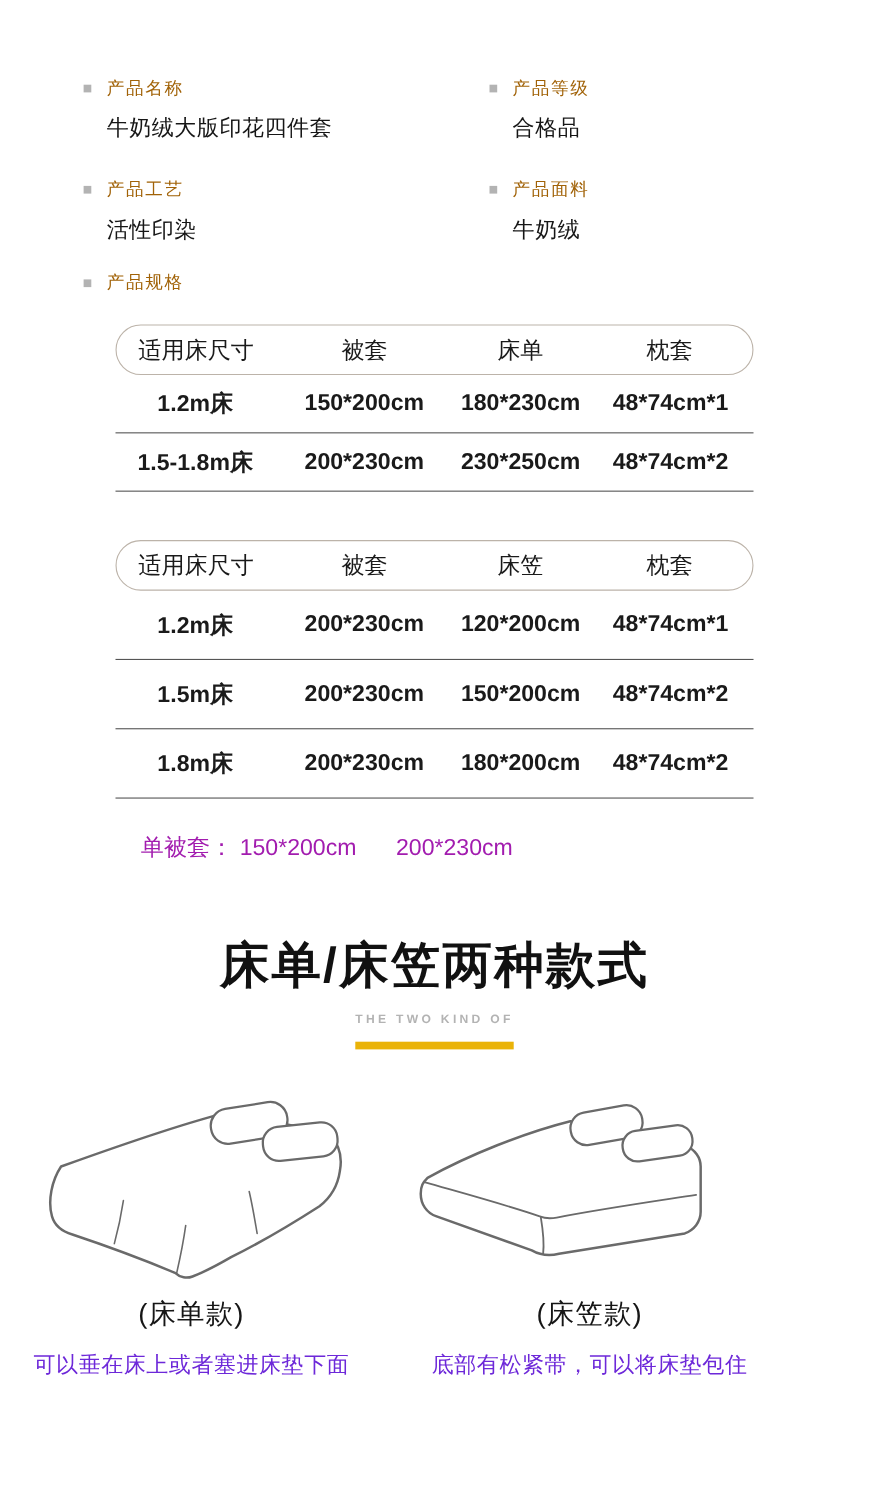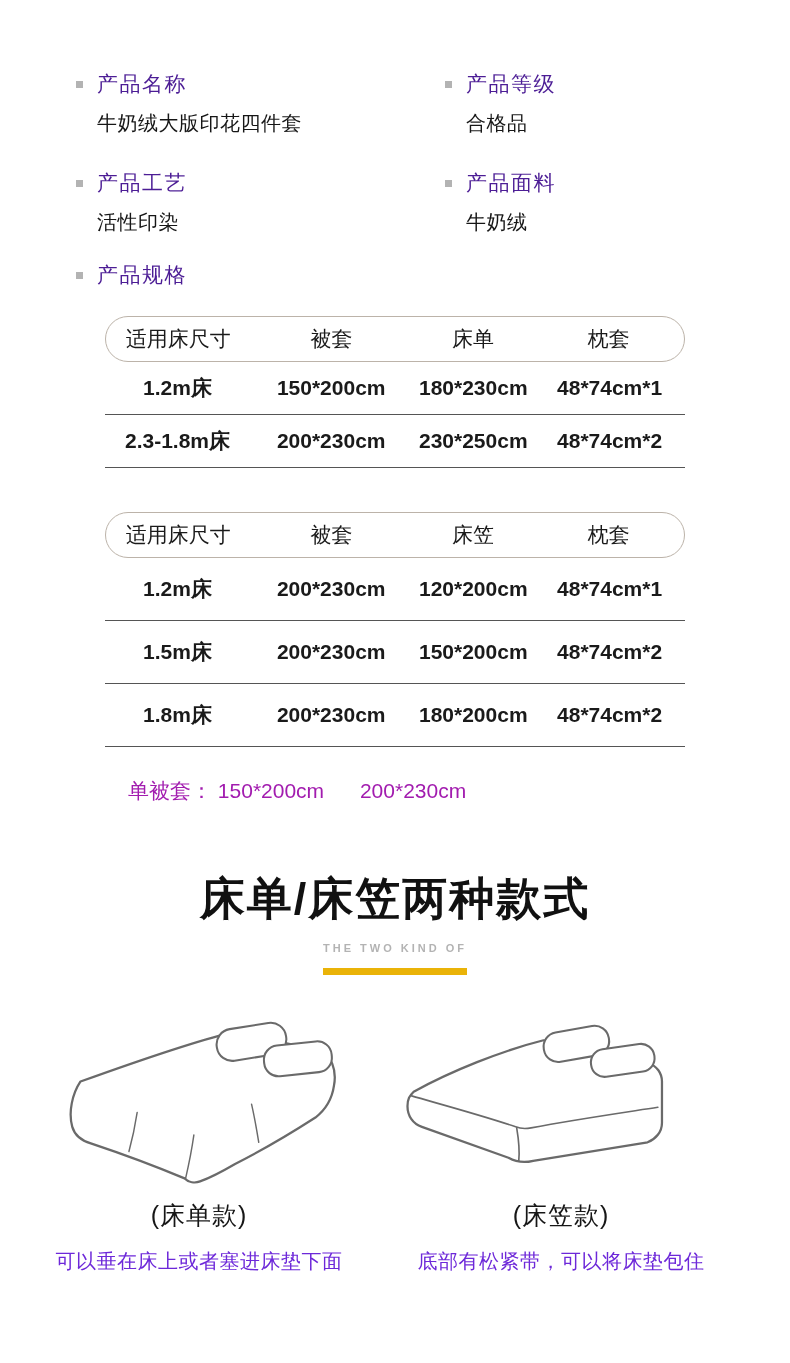--- a/index.html
+++ b/index.html
@@ -11,21 +11,21 @@
     color:#1a1a1a;
   }
 
   
   .attr-grid {
     display:grid; grid-template-columns:369px 1fr;
     padding:70px 0 0 76px; row-gap:32px;
   }
   .attr-label {
     display:flex; align-items:center; gap:14px;
-    color:#4c1d95; font-size:21px; letter-spacing:1.5px;
+    color:#a16207; font-size:16px; letter-spacing:1.5px;
   }
   .bullet { width:7px; height:7px; background:#b3b3b3; flex:0 0 auto; }
   .attr-value { margin:12px 0 0 21px; font-size:20px; color:#161616; letter-spacing:0.5px; }
   .spec-label-row { padding:25px 0 0 76px; }
 
   
   .tables-wrap { width:580px; margin-left:105px; }
   .spec-table { width:100%; }
   .spec-table.first { margin-top:27px; }
   .spec-table.second { margin-top:44px; }
@@ -53,21 +53,21 @@
   .duvet-note .size2 { margin-left:30px; }
 
   
   .styles-section { margin-top:64px; text-align:center; }
   .styles-title { font-size:45px; font-weight:700; letter-spacing:2px; color:#111111; }
   .styles-subtitle {
     display:inline-block; margin-top:13px;
     font-size:11px; font-weight:700; letter-spacing:3px;
     color:#b3b3b3; border-bottom:7px solid #eab308; padding-bottom:14px;
   }
-  .beds { display:flex; justify-content:center; gap:14px; margin-top:26px; padding-right:30px; }
+  .beds { display:flex; justify-content:flex-start; gap:14px; margin-top:26px; padding-right:30px; }
   .bed-col { width:348px; }
   .bed-illo { display:block; width:340px; height:196px; margin:0 auto; }
   .bed-caption { margin-top:2px; font-size:25px; color:#161616; text-align:center; letter-spacing:1px; }
   .bed-desc { margin-top:16px; font-size:20px; color:#6d28d9; text-align:center; letter-spacing:0.5px; }
   .illo-stroke { stroke:#6a6a6a; stroke-linecap:round; stroke-linejoin:round; }
 </style>
 </head>
 <body>
 
 <div class="page">
@@ -119,21 +119,21 @@
         <span>床单</span>
         <span>枕套</span>
       </div>
       <div class="tbl-row">
         <span>1.2m床</span>
         <span>150*200cm</span>
         <span>180*230cm</span>
         <span>48*74cm*1</span>
       </div>
       <div class="tbl-row">
-        <span>2.3-1.8m床</span>
+        <span>1.5-1.8m床</span>
         <span>200*230cm</span>
         <span>230*250cm</span>
         <span>48*74cm*2</span>
       </div>
     </div>
 
     <div class="spec-table second">
       <div class="tbl-head">
         <span>适用床尺寸</span>
         <span>被套</span>

